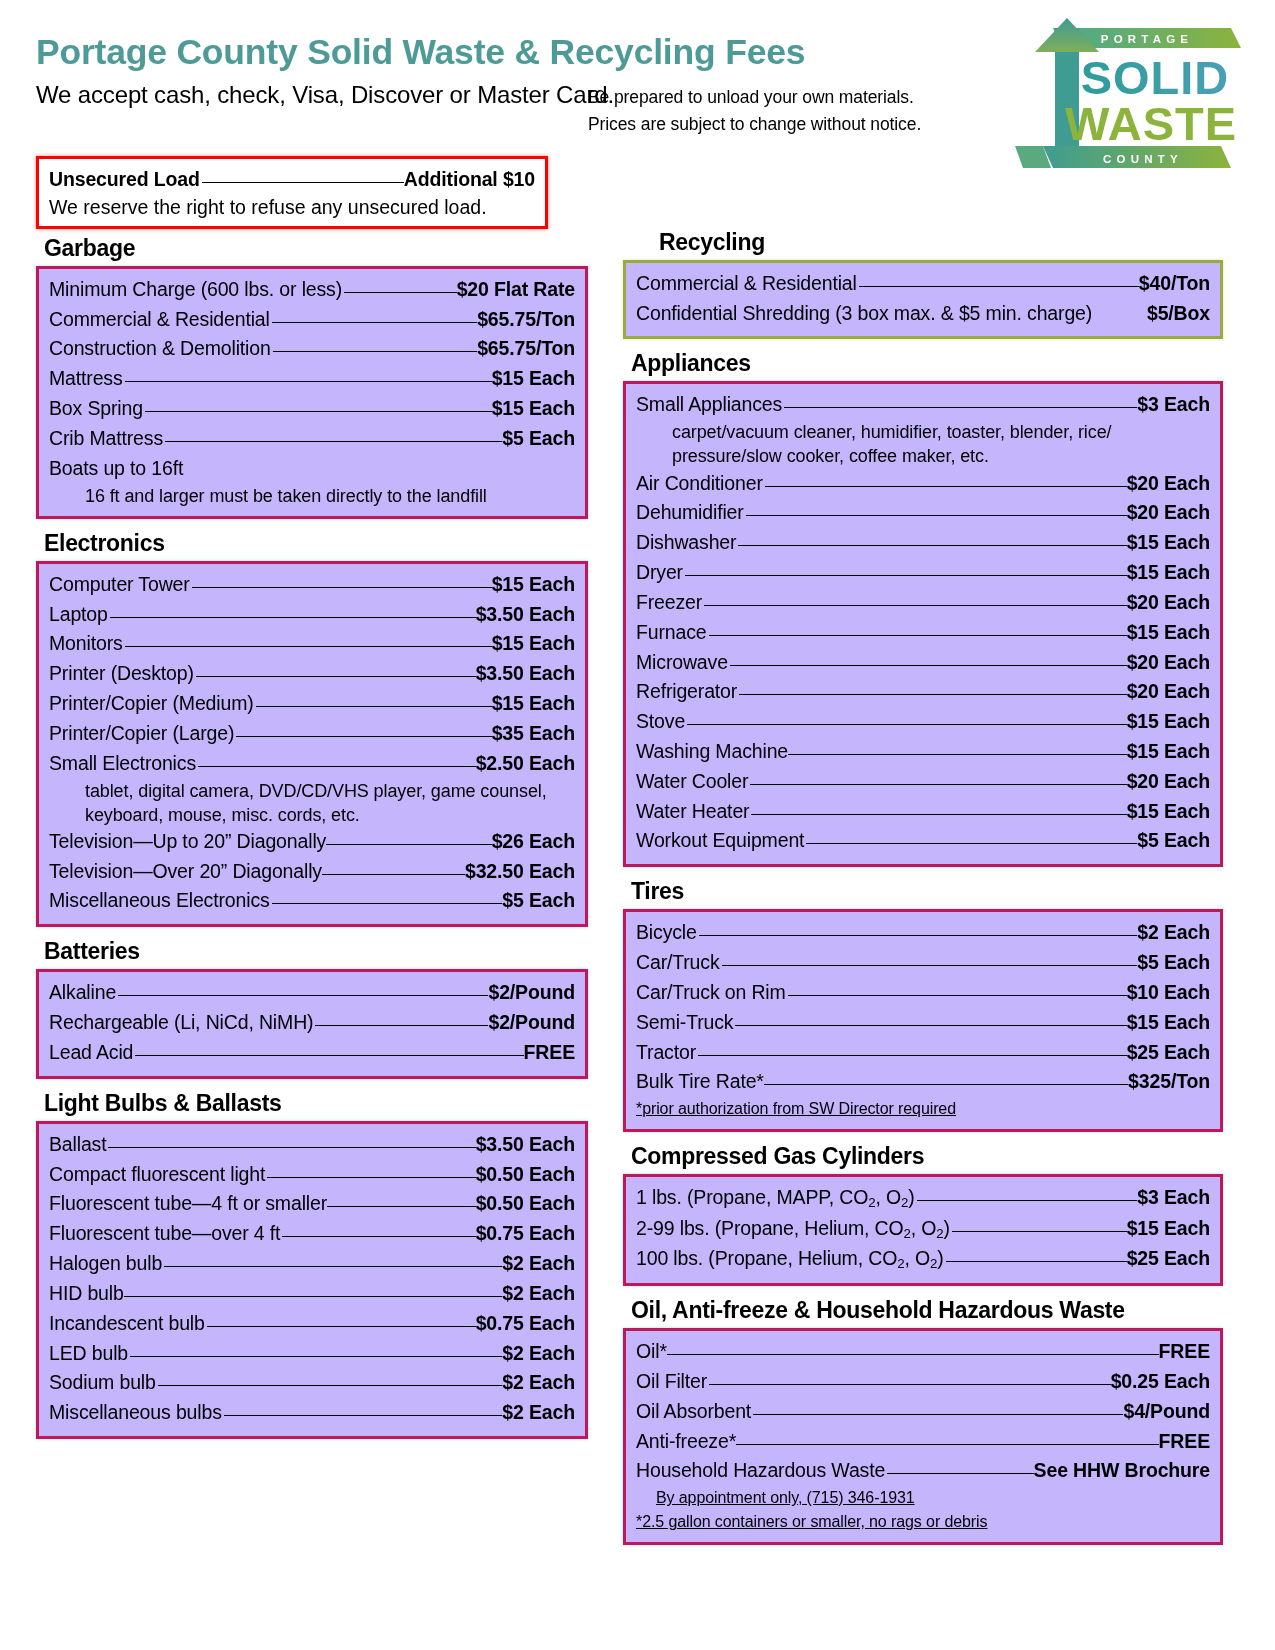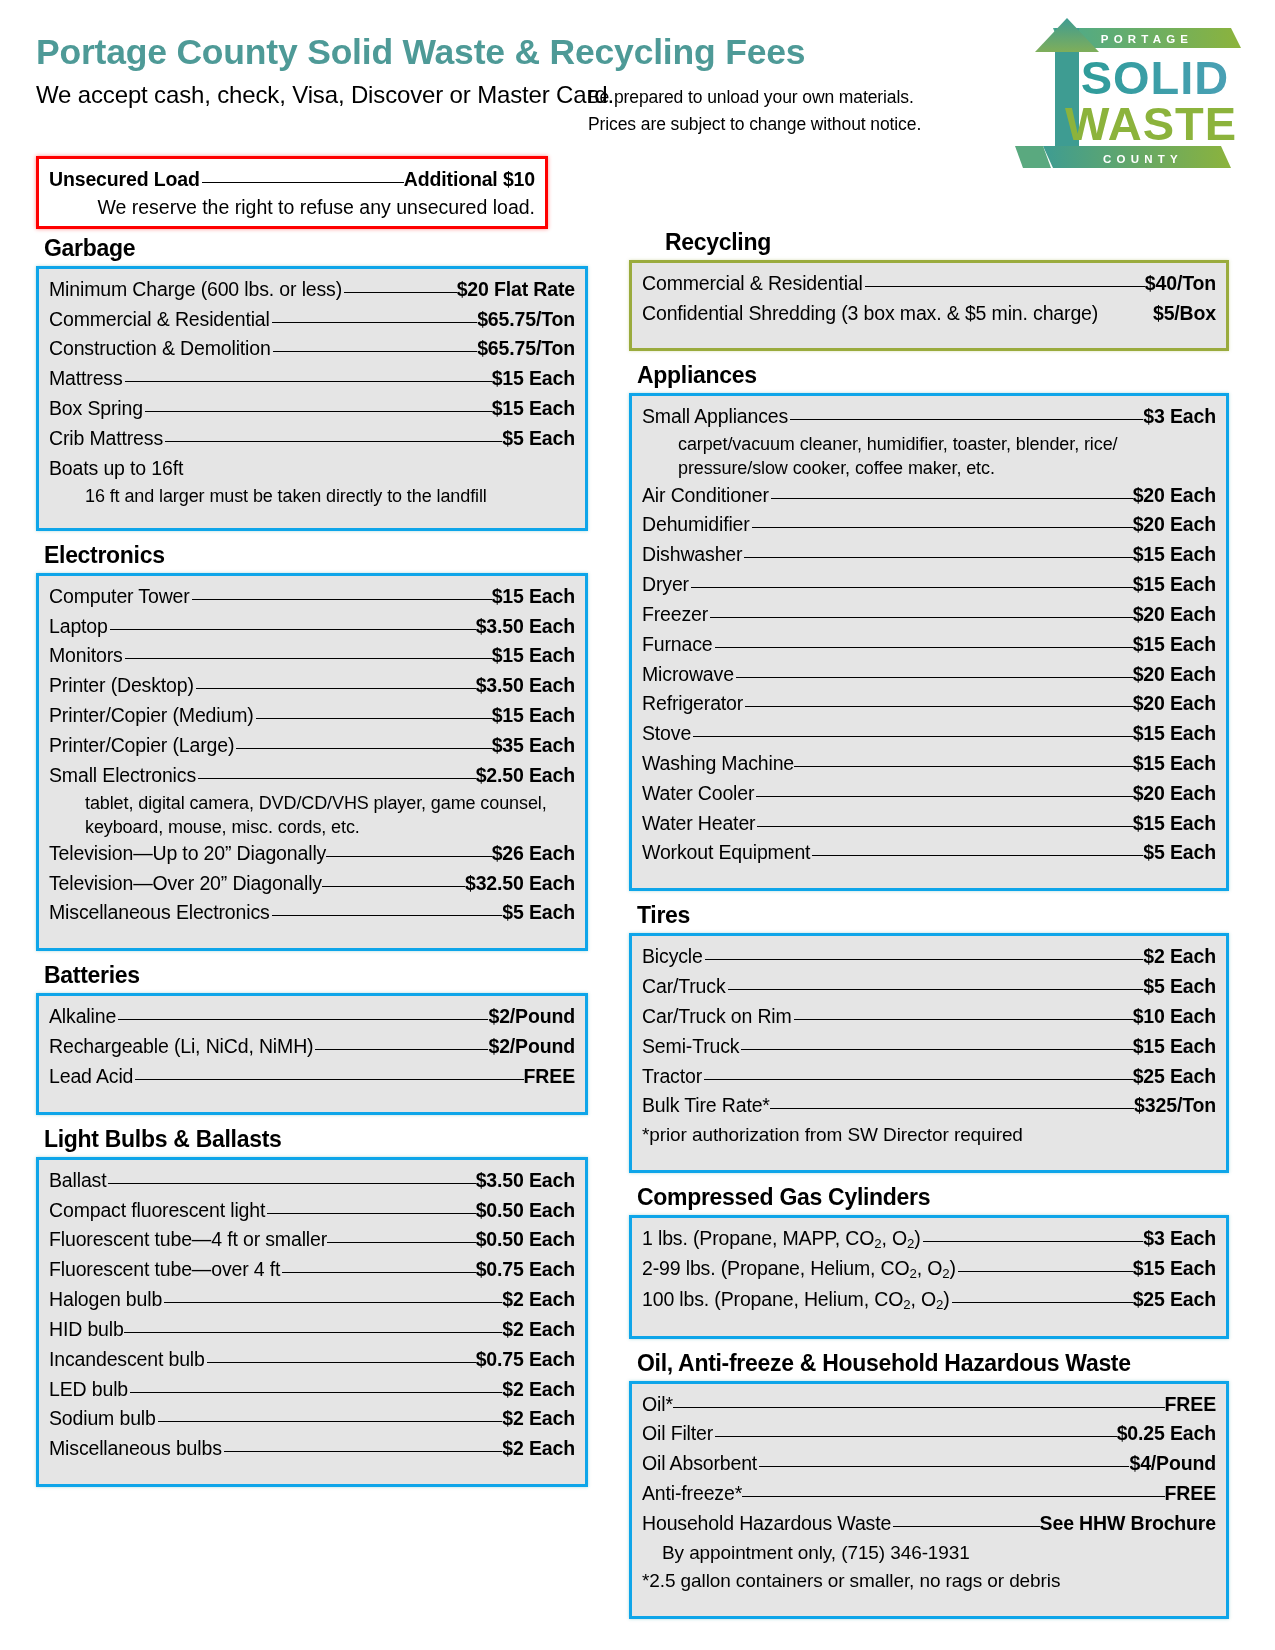--- a/index.html
+++ b/index.html
@@ -39,37 +39,37 @@
   .notes div { font-size: 17.5px; line-height: 1.55; letter-spacing: -0.1px; }
 
   
   .logo {
     position: absolute;
     right: -2px; top: -10px;
     width: 246px; height: 160px;
   }
 
   
-  .cols { display: flex; gap: 6px; }
+  .cols { display: flex; gap: 0; }
   .col-left  { width: 552px; }
   .col-right { width: 600px; margin-left: 35px; }
 
   .sec-title {
     font-size: 23px;
     font-weight: bold;
     color: #000;
     margin: 11px 0 4px 8px;
     letter-spacing: -0.3px;
   }
   .sec-title.first { margin-top: 6px; }
 
   .box {
-    border: 3px solid #0ea5e9;
-    background: #e5e5e5;
-    padding: 6px 10px 20px 10px;
+    border: 3px solid #be185d;
+    background: #c4b5fd;
+    padding: 6px 10px 8px 10px;
     box-shadow: 0 0 3px rgba(26,154,154,0.35);
   }
   .box.olive { border-color: #9aab3d; box-shadow: 0 0 3px rgba(154,171,61,0.35); }
 
   
   .row {
     display: flex;
     align-items: baseline;
     font-size: 19.5px;
     line-height: 1.53;
@@ -88,33 +88,33 @@
   .row .dots.gapless { margin-left: 0; }
   .row .amt { flex: 0 0 auto; font-weight: bold; }
 
   .sub {
     font-size: 18px;
     line-height: 1.34;
     padding-left: 36px;
     letter-spacing: -0.1px;
   }
   .note-line {
-    font-size: 19px;
+    font-size: 16px;
     line-height: 1.5;
     letter-spacing: -0.1px;
+    text-decoration: underline;
   }
   .note-line.indent { padding-left: 20px; }
 
   
   .callout {
     border: 3.5px solid #ff0000;
     padding: 6px 10px 7px 10px;
     margin-top: 8px;
     box-shadow: 0 0 4px rgba(255,0,0,0.45);
-    text-align: right;
   }
   .callout .row { font-weight: bold; font-size: 19.5px; }
   .callout .sub2 { font-size: 19.5px; font-weight: normal; margin-top: 1px; }
 
   sub { font-size: 0.68em; vertical-align: -0.25em; }
 </style>
 </head>
 <body>
 
 <div class="page">

